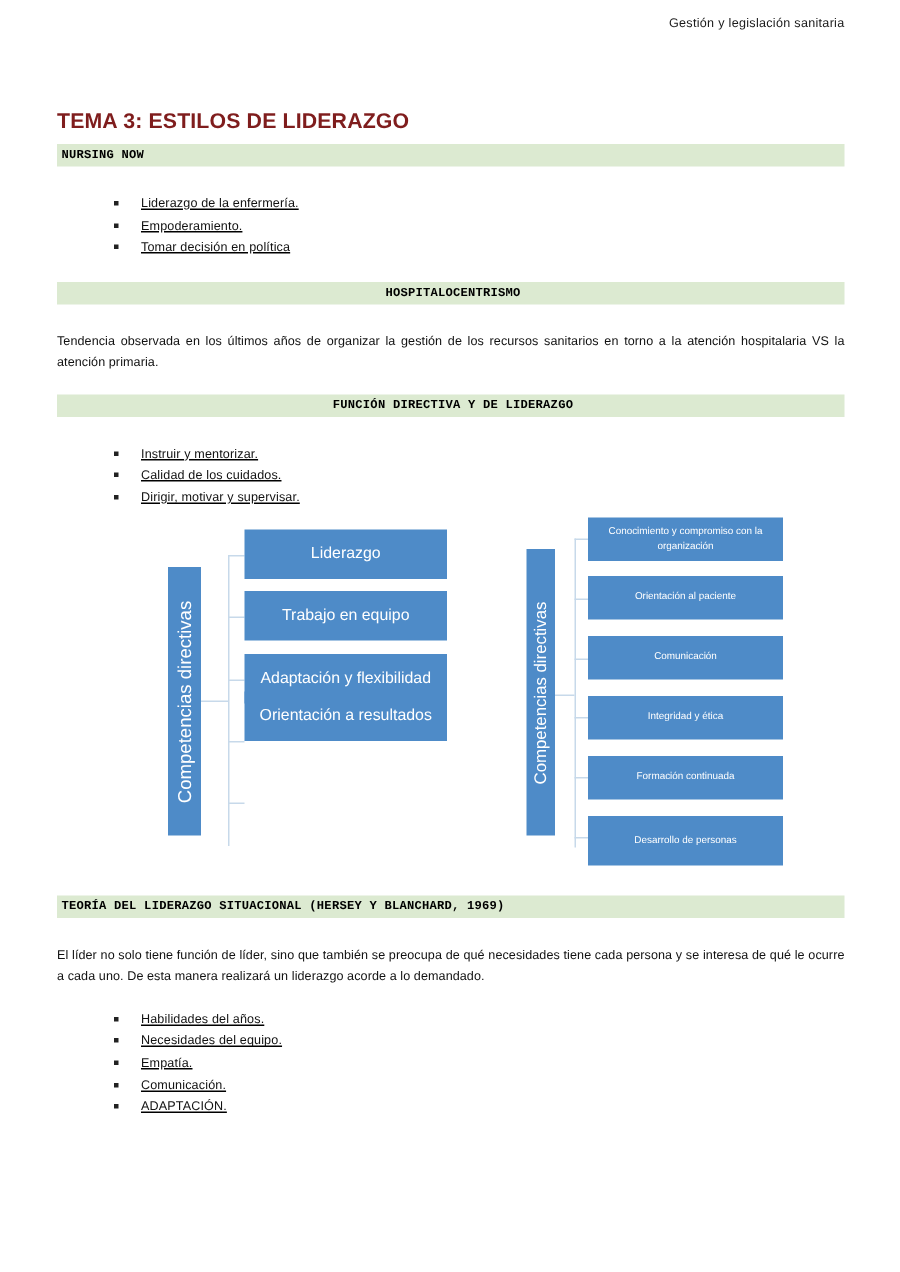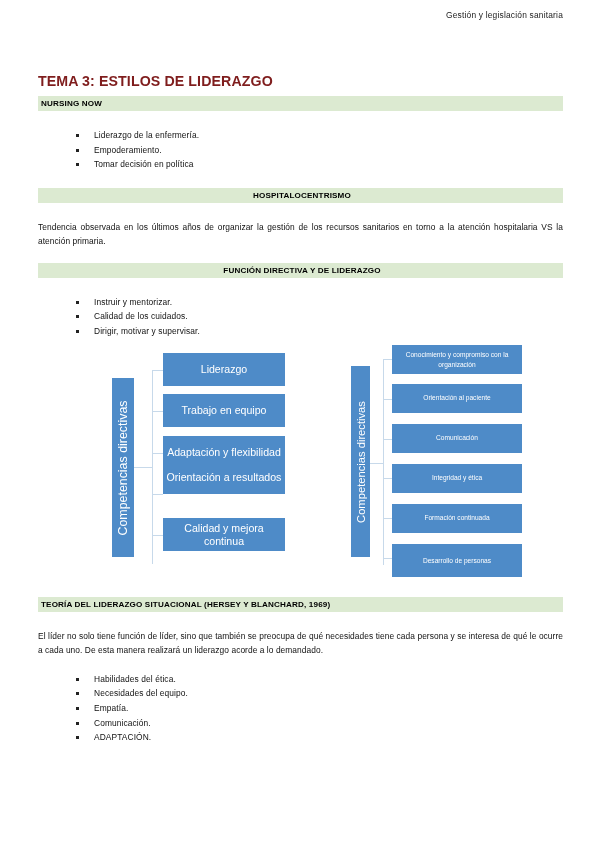--- a/index.html
+++ b/index.html
@@ -56,27 +56,29 @@
     background: #dcead1;
     height: 15px;
     line-height: 15px;
     padding-left: 3px;
     box-sizing: border-box;
     font-size: 8.1px;
     font-weight: bold;
     letter-spacing: .15px;
     color: #000;
     margin-bottom: 17px;
+    font-family: Liberation Mono, monospace;
   }
   .band.t2 { margin-top: 13px; text-align: center; }
 
   ul.bullets {
     list-style: none;
     margin: 0 0 16px 0;
     padding: 0 0 0 36px;
+    text-decoration: underline;
   }
   ul.bullets li {
     position: relative;
     font-size: 8.4px;
     line-height: 14.6px;
     color: #111;
     padding-left: 20px;
     letter-spacing: .1px;
   }
   ul.bullets li::before {
@@ -162,21 +164,21 @@
     background: #4e8bc8;
     color: #ffffff;
     display: flex;
     align-items: center;
     justify-content: center;
     text-align: center;
     box-sizing: border-box;
     line-height: 1.22;
     padding: 1px 3px;
   }
-  .diagram.left .node  { left: 55px; width: 122px; font-size: 10.6px; }
+  .diagram.left .node  { left: 55px; width: 135px; font-size: 10.6px; }
   .diagram.right .node { left: 45px; width: 130px; font-size: 6.6px; }
   .diagram.right .node.tall { line-height: 1.5; }
 </style>
 </head>
 <body>
 
 <div class="page">
 
   <div class="doc-header">Gestión y legislación sanitaria</div>
 
@@ -215,21 +217,20 @@
       <div class="connector conn-stub" style="left:44px; top:29px; width:11px;"></div>
       <div class="connector conn-stub" style="left:44px; top:70px; width:11px;"></div>
       <div class="connector conn-stub" style="left:44px; top:112px; width:11px;"></div>
       <div class="connector conn-stub" style="left:44px; top:153px; width:11px;"></div>
       <div class="connector conn-stub" style="left:44px; top:194px; width:11px;"></div>
 
       <div class="node" style="top:12px; height:33px;">Liderazgo</div>
       <div class="node" style="top:53px; height:33px;text-align:right;">Trabajo en equipo</div>
       <div class="node" style="top:95px; height:33px;">Adaptación y flexibilidad</div>
       <div class="node" style="top:120px; height:33px;">Orientación a resultados</div>
-      <div class="node" style="top:177px; height:33px;">Calidad y mejora continua</div>
     </div>
 
     <div class="diagram right">
       <div class="spine">
         <span>Competencias directivas</span>
       </div>
 
       <div class="connector conn-horiz" style="left:23px; top:122px; width:13px;"></div>
       <div class="connector conn-vert" style="left:36px; top:18px; width:1px; height:206px;"></div>
 
@@ -246,21 +247,21 @@
       <div class="node" style="top:123px; height:29px;">Integridad y ética</div>
       <div class="node" style="top:163px; height:29px;">Formación continuada</div>
       <div class="node tall" style="top:203px; height:33px;">Desarrollo de personas</div>
     </div>
   </div>
 
   <div class="content" style="top:597px;">
     <div class="band">TEORÍA DEL LIDERAZGO SITUACIONAL (HERSEY Y BLANCHARD, 1969)</div>
     <p class="body-text">El líder no solo tiene función de líder, sino que también se preocupa de qué necesidades tiene cada persona y se interesa de qué le ocurre a cada uno. De esta manera realizará un liderazgo acorde a lo demandado.</p>
     <ul class="bullets">
-      <li>Habilidades del ética.</li>
+      <li>Habilidades del años.</li>
       <li>Necesidades del equipo.</li>
       <li>Empatía.</li>
       <li>Comunicación.</li>
       <li>ADAPTACIÓN.</li>
     </ul>
   </div>
 
 </div>
 
 </body></html>

